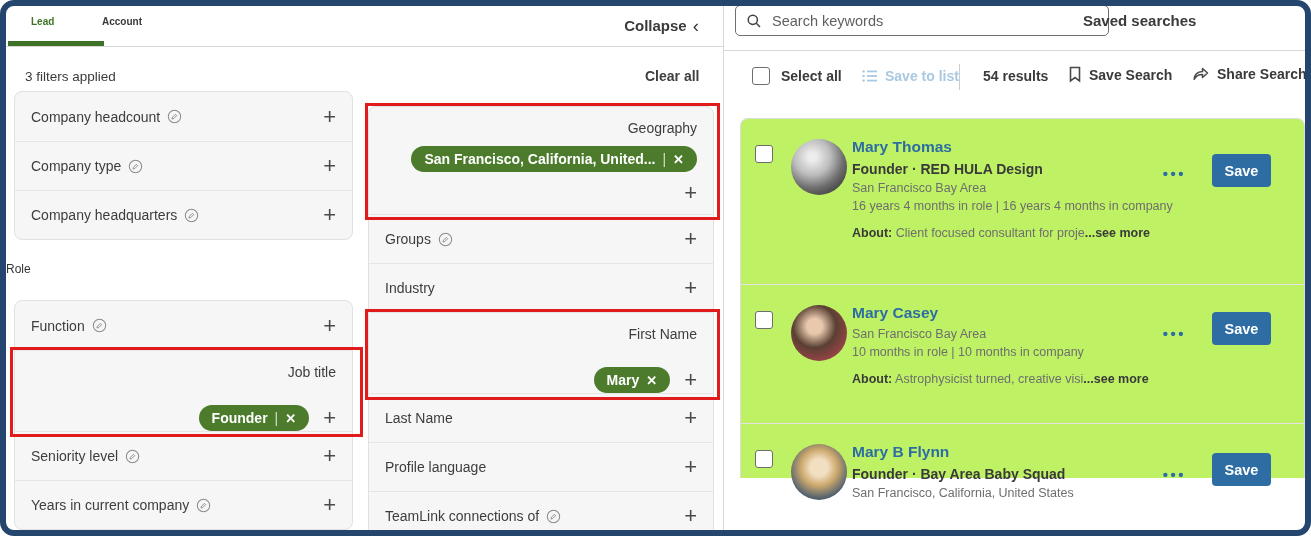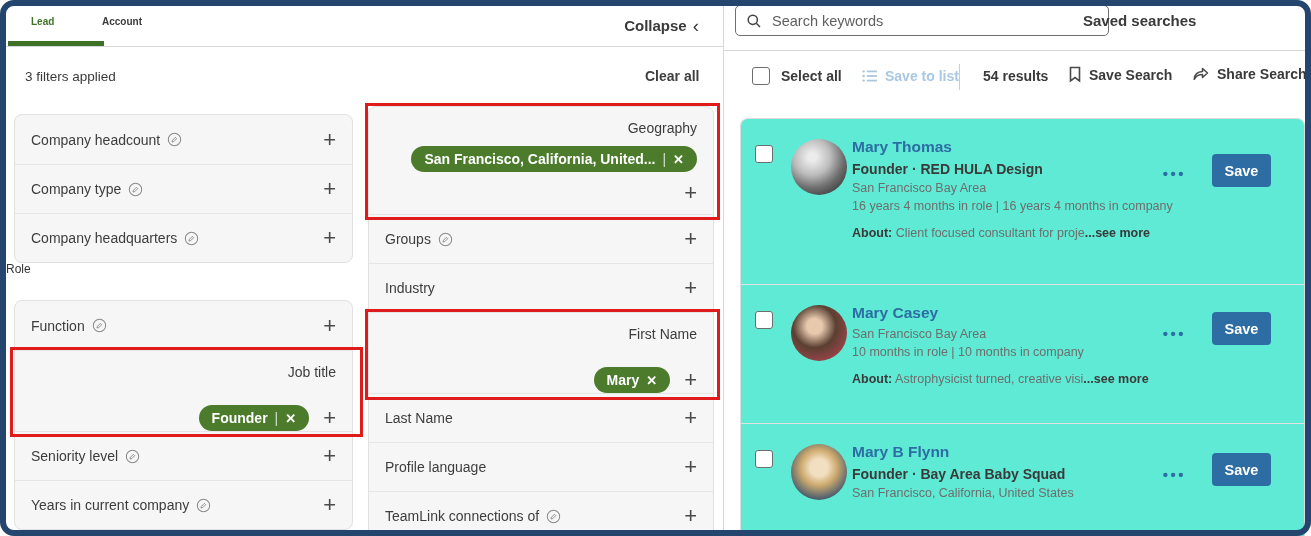--- a/index.html
+++ b/index.html
@@ -57,22 +57,22 @@
   .saved-searches{position:absolute;left:1083px;top:12px;font-size:15px;font-weight:600;color:#3a3a3a;cursor:pointer;}
   .rp-divider{position:absolute;left:724px;top:50px;width:581px;height:1px;background:#d8d8d8;}
 
   .cb{width:18px;height:18px;border:1.5px solid #6d6d6d;border-radius:3px;background:#fff;
       box-sizing:border-box;cursor:pointer;}
   .tb-item{position:absolute;display:flex;align-items:center;gap:7px;font-size:14px;
            font-weight:600;color:#3a3a3a;cursor:pointer;}
   .tb-disabled{color:#a9c8e2;cursor:default;}
   .tb-vr{position:absolute;left:959px;top:64px;width:1px;height:26px;background:#ccc;}
 
-  .results{position:absolute;left:740px;top:118px;width:565px;height:418px;
-           border:1px solid #dcdcdc;border-bottom:none;border-radius:8px 8px 0 0;background:#5eead4;box-sizing:border-box;}
+  .results{position:absolute;left:740px;top:118px;width:565px;height:360px;
+           border:1px solid #dcdcdc;border-bottom:none;border-radius:8px 8px 0 0;background:#bef264;box-sizing:border-box;}
   .card{position:relative;width:100%;}
   .card + .card{border-top:1px solid #e2e2e2;}
   .c-check{position:absolute;left:14px;top:26px;}
   .avatar{position:absolute;left:50px;top:20px;width:56px;height:56px;border-radius:50%;cursor:pointer;}
   .av1{background:radial-gradient(circle at 38% 32%,#ececec 8%,#bdbdbd 35%,#6f6f6f 60%,#262626 95%);}
   .av2{background:radial-gradient(circle at 42% 38%,#e8c9ae 16%,#5a4032 45%,#9c4349 78%,#5b6f82 100%);}
   .av3{background:radial-gradient(circle at 50% 42%,#f2dfc2 20%,#cdaa6e 42%,#53616e 72%,#2e3a46 100%);}
   .c-body{position:absolute;left:111px;top:19px;width:322px;}
   .c-name{font-size:15.5px;font-weight:700;color:#2d6da3;cursor:pointer;margin-bottom:5px;}
   .c-headline{font-size:14px;font-weight:600;color:#3a3a3a;margin-bottom:4px;}
@@ -97,21 +97,21 @@
   <div class="lp-header">
     <span class="tab lead">Lead</span>
     <span class="tab account">Account</span>
     <div class="tab-underline"></div>
     <span class="collapse"><span>Collapse</span><span class="chev">‹</span></span>
   </div>
 
   <div class="filters-applied">3 filters applied</div>
   <div class="clear-all">Clear all</div>
 
-  <div class="fgroup" style="left:14px;top:114px;width:337px;">
+  <div class="fgroup" style="left:14px;top:91px;width:337px;">
     <div class="frow">
       <span class="flabel">Company headcount</span>
       <span class="pencil">
           <svg width="15" height="15" viewBox="0 0 16 16">
             <circle cx="8" cy="8" r="6.6" fill="none" stroke="#8a8a8a" stroke-width="1.1"></circle>
             <path d="M5.3 10.7l.5-1.9 3.1-3.1 1.4 1.4-3.1 3.1z" fill="none" stroke="#8a8a8a" stroke-width="1"></path>
           </svg>
         </span>
       <span class="plus">+</span>
     </div>

